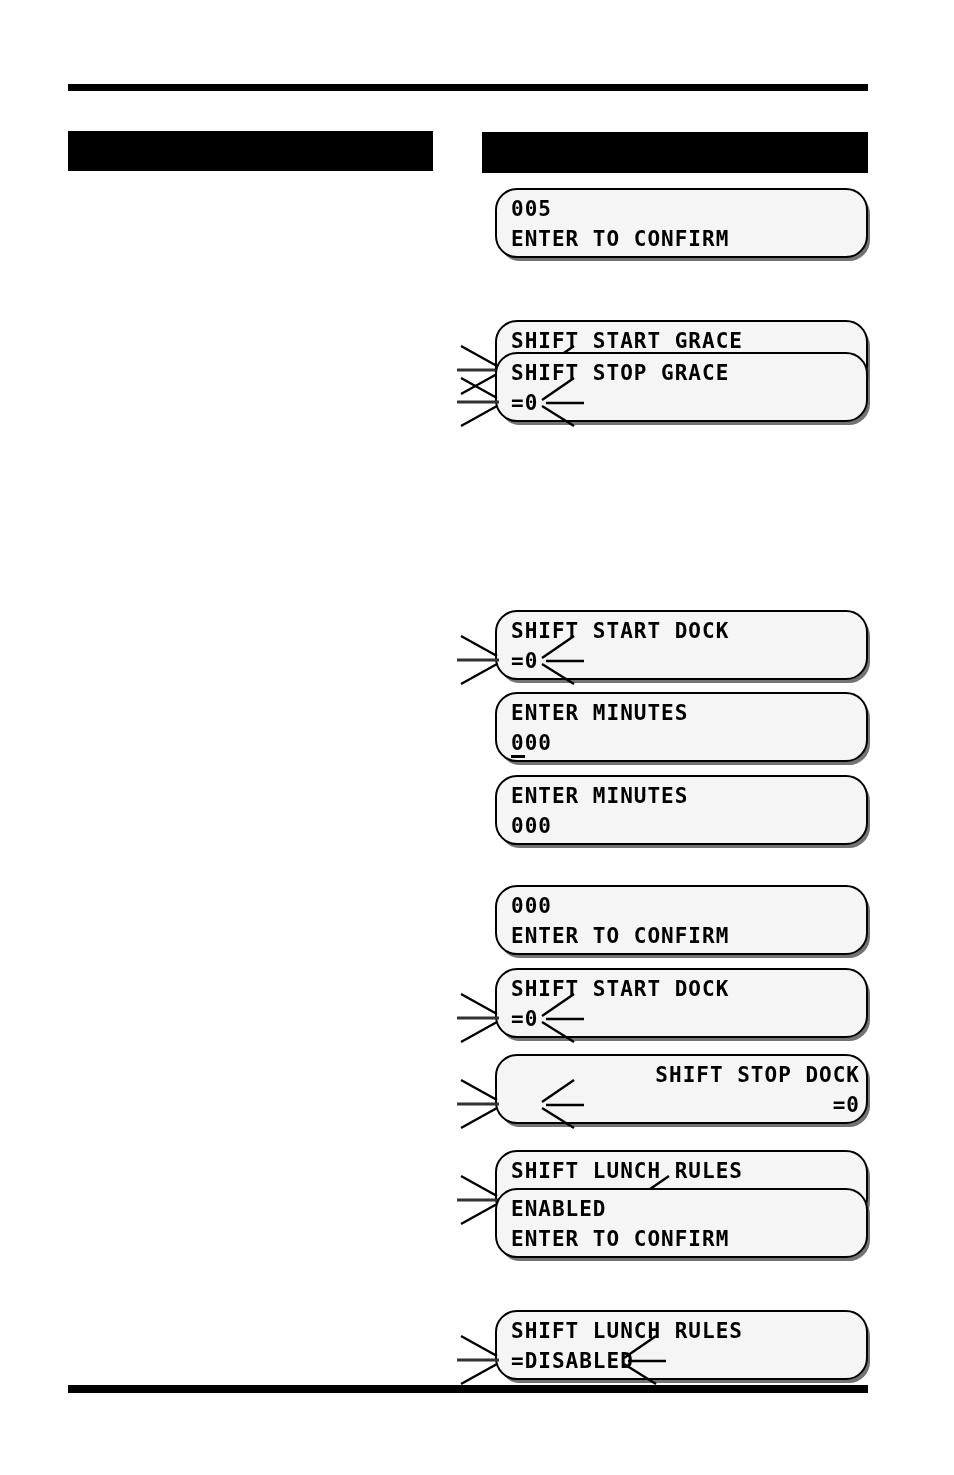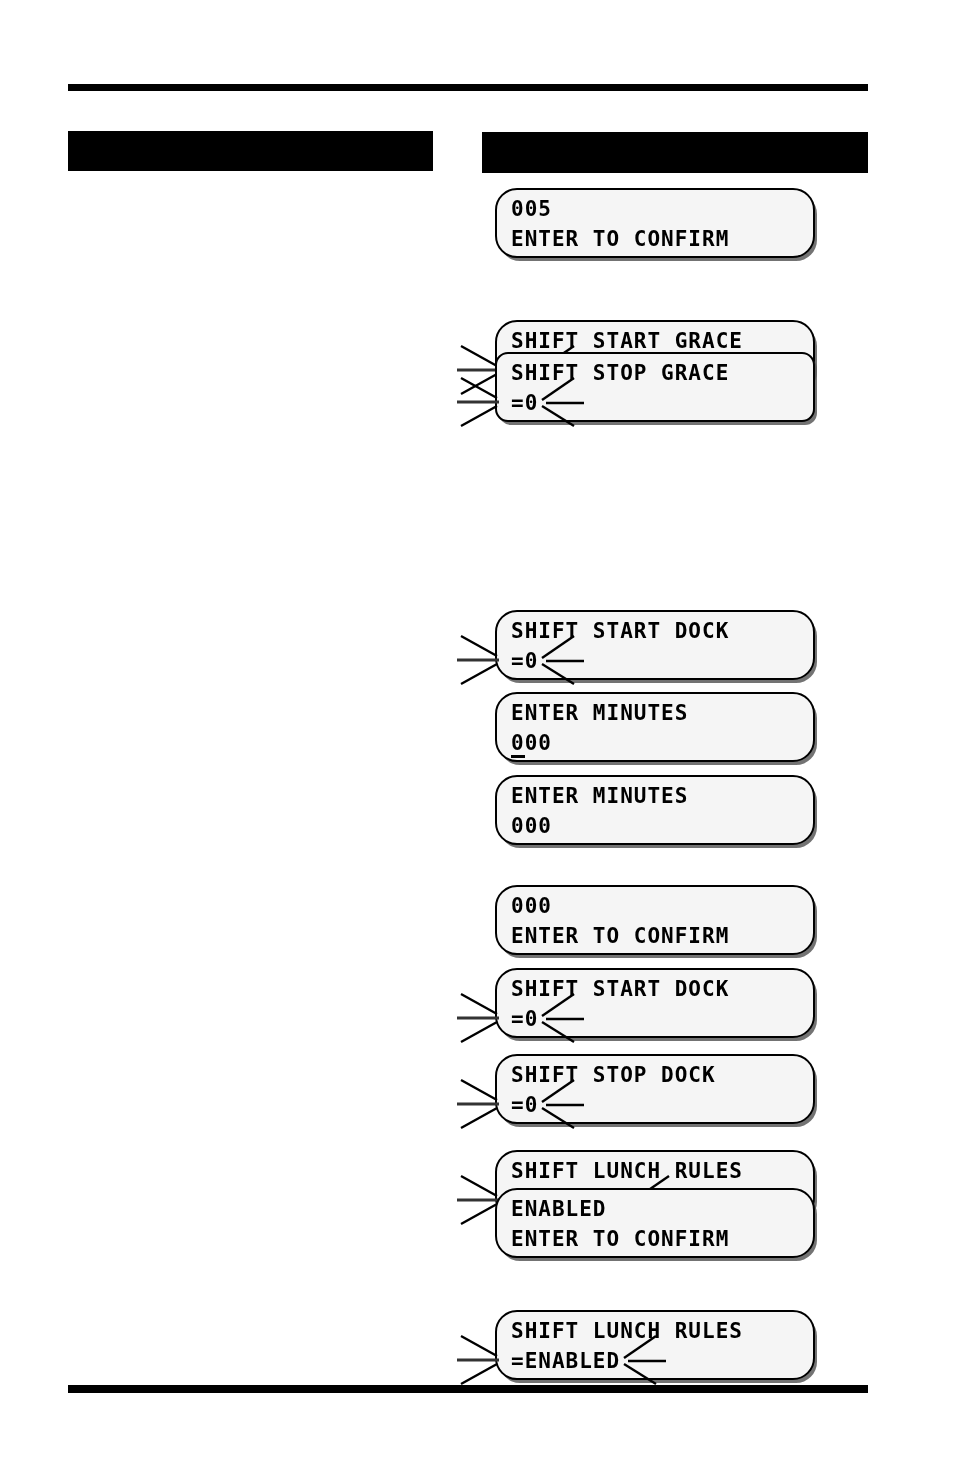--- a/index.html
+++ b/index.html
@@ -34,21 +34,21 @@
     position: absolute;
     background: #000000;
   }
   .headbar-left  { left: 68px;  top: 131px; width: 365px; height: 40px; }
   .headbar-right { left: 482px; top: 132px; width: 386px; height: 41px; }
 
   
   .lcd {
     position: absolute;
     left: 495px;
-    width: 320px;
+    width: 373px;
     height: 70px;
     box-sizing: border-box;
     background: #f5f5f5;
     border: 2px solid #000000;
     border-radius: 22px;
     box-shadow: 3px 4px 0 -1px rgba(90,90,90,0.85);
   }
   .lcd-lines {
     position: absolute;
     left: 14px;
@@ -116,21 +116,21 @@
           </svg>
         </div>
         <div class="rays rays-right" style="left: 43.2px;">
           <svg width="70" height="52" viewBox="0 0 70 52">
             <line x1="2" y1="24" x2="34" y2="2" stroke="#000" stroke-width="2.4"></line>
             <line x1="6" y1="27" x2="44" y2="27" stroke="#000" stroke-width="2.4"></line>
             <line x1="2" y1="30" x2="34" y2="50" stroke="#000" stroke-width="2.4"></line>
           </svg>
         </div>
       </div>
-      <div class="lcd" style="top: 352px; border-radius: 13px;">
+      <div class="lcd" style="top: 352px;">
         <div class="lcd-lines">
           <div class="lcd-line">SHIFT STOP GRACE</div>
           <div class="lcd-line">=0</div>
         </div>
         <div class="rays rays-left">
           <svg width="60" height="52" viewBox="0 0 60 52">
             <line x1="4" y1="2" x2="40" y2="22" stroke="#000" stroke-width="2.4"></line>
             <line x1="0" y1="26" x2="42" y2="26" stroke="#333" stroke-width="2.8"></line>
             <line x1="4" y1="50" x2="40" y2="30" stroke="#000" stroke-width="2.4"></line>
           </svg>
@@ -191,21 +191,21 @@
           </svg>
         </div>
         <div class="rays rays-right" style="left: 43.2px;">
           <svg width="70" height="52" viewBox="0 0 70 52">
             <line x1="2" y1="24" x2="34" y2="2" stroke="#000" stroke-width="2.4"></line>
             <line x1="6" y1="27" x2="44" y2="27" stroke="#000" stroke-width="2.4"></line>
             <line x1="2" y1="30" x2="34" y2="50" stroke="#000" stroke-width="2.4"></line>
           </svg>
         </div>
       </div>
-      <div class="lcd" style="top: 1054px;">
+      <div class="lcd" style="top: 1054px; text-align: right;">
         <div class="lcd-lines">
           <div class="lcd-line">SHIFT STOP DOCK</div>
           <div class="lcd-line">=0</div>
         </div>
         <div class="rays rays-left">
           <svg width="60" height="52" viewBox="0 0 60 52">
             <line x1="4" y1="2" x2="40" y2="22" stroke="#000" stroke-width="2.4"></line>
             <line x1="0" y1="26" x2="42" y2="26" stroke="#333" stroke-width="2.8"></line>
             <line x1="4" y1="50" x2="40" y2="30" stroke="#000" stroke-width="2.4"></line>
           </svg>
@@ -239,21 +239,21 @@
       </div>
       <div class="lcd" style="top: 1188px;">
         <div class="lcd-lines">
           <div class="lcd-line">ENABLED</div>
           <div class="lcd-line">ENTER TO CONFIRM</div>
         </div>
       </div>
       <div class="lcd" style="top: 1310px;">
         <div class="lcd-lines">
           <div class="lcd-line">SHIFT LUNCH RULES</div>
-          <div class="lcd-line">=ENABLED</div>
+          <div class="lcd-line">=DISABLED</div>
         </div>
         <div class="rays rays-left">
           <svg width="60" height="52" viewBox="0 0 60 52">
             <line x1="4" y1="2" x2="40" y2="22" stroke="#000" stroke-width="2.4"></line>
             <line x1="0" y1="26" x2="42" y2="26" stroke="#333" stroke-width="2.8"></line>
             <line x1="4" y1="50" x2="40" y2="30" stroke="#000" stroke-width="2.4"></line>
           </svg>
         </div>
         <div class="rays rays-right" style="left: 124.8px;">
           <svg width="70" height="52" viewBox="0 0 70 52">

